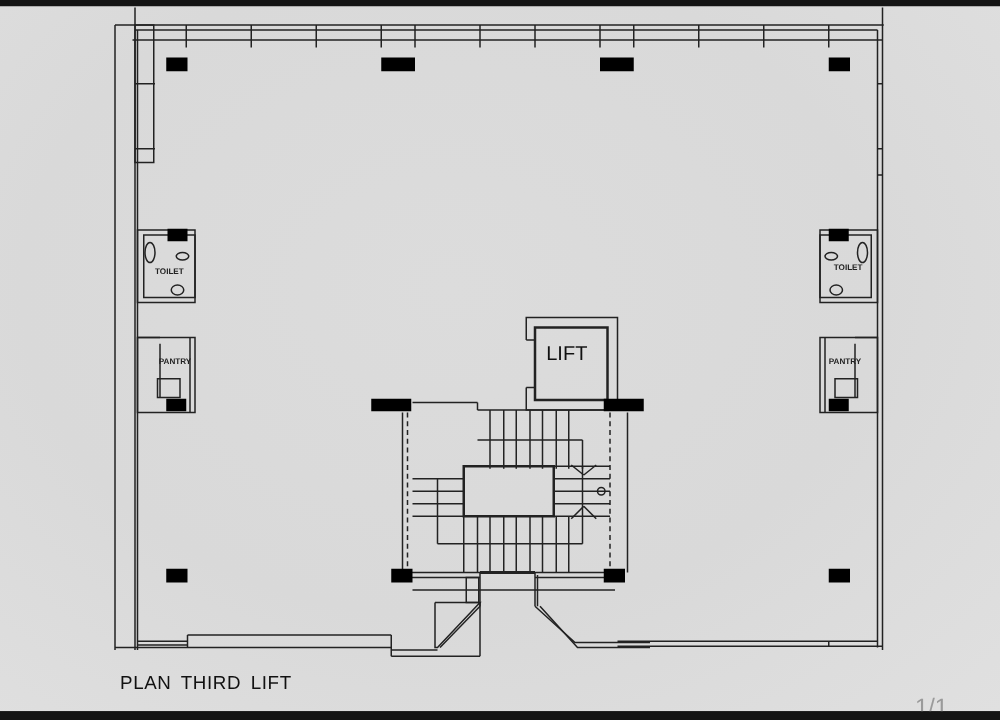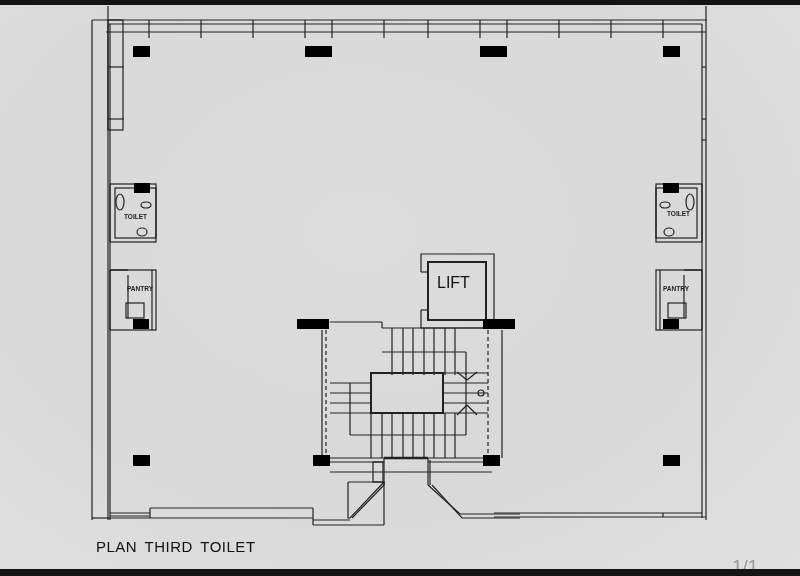--- a/index.html
+++ b/index.html
@@ -201,15 +201,15 @@
     <rect x="663" y="455" width="17" height="11"></rect>
   </g>
 
   <text class="label-small" x="124" y="219">TOILET</text>
   <text class="label-small" x="127" y="291">PANTRY</text>
   <text class="label-small" x="667" y="216">TOILET</text>
   <text class="label-small" x="663" y="291">PANTRY</text>
   <text class="label-lift" x="437" y="288">LIFT</text>
 </svg>
 
-<div class="plan-title">PLAN THIRD TOILET</div>
+<div class="plan-title">PLAN THIRD LIFT</div>
 <div class="page-indicator">1/1</div>
 <div class="bottom-bar"></div>
 
 </body></html>

